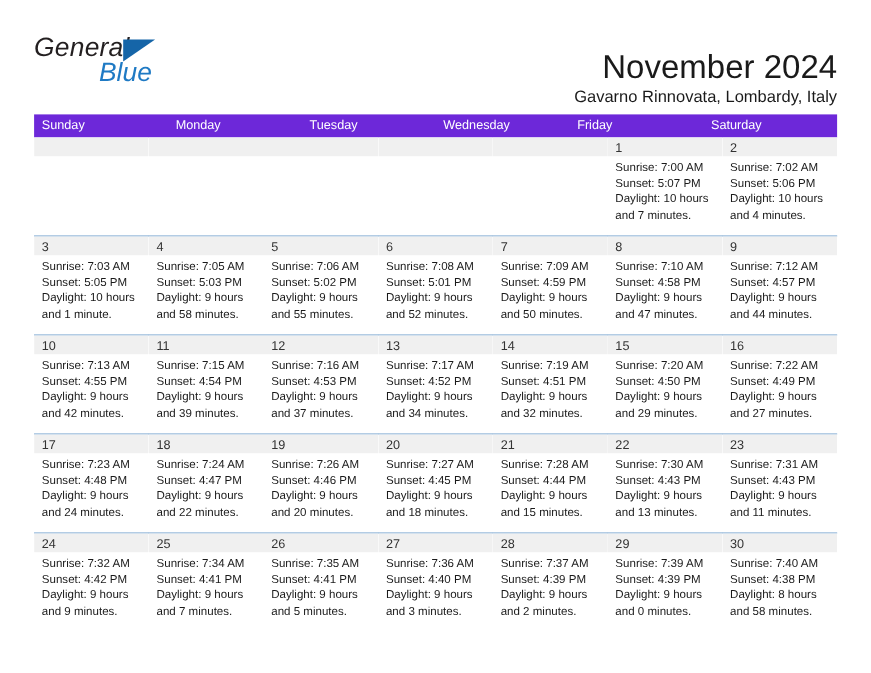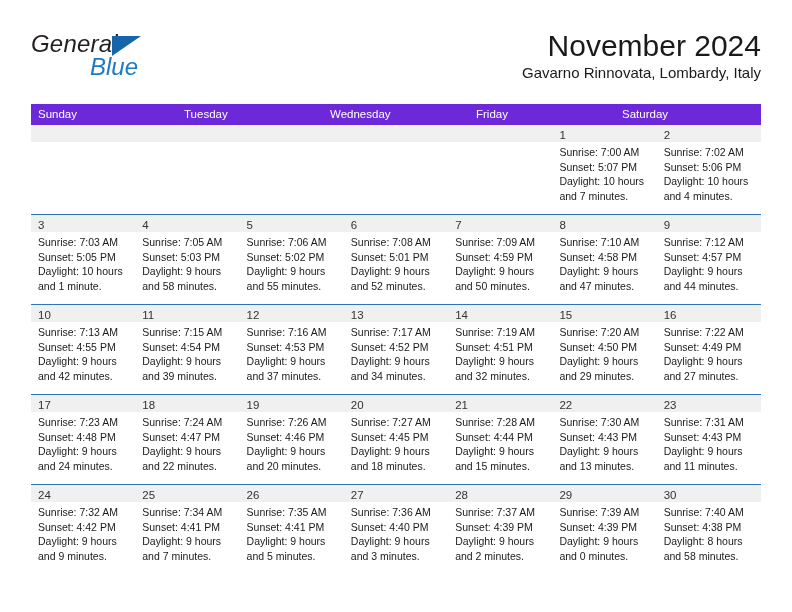--- a/index.html
+++ b/index.html
@@ -60,21 +60,21 @@
     left: 59px;
     top: 25px;
     font-size: 24px;
     color: #1f7ac4;
     font-family: "Liberation Sans", sans-serif;
   }
 
   .title-block {
     position: absolute;
     right: 0;
-    top: 0;
+    top: 16px;
     text-align: right;
   }
   .cal-title {
     font-size: 30px;
     font-weight: normal;
     color: #1a1a1a;
     line-height: 36px;
     white-space: nowrap;
   }
   .cal-subtitle {
@@ -161,20 +161,21 @@
       <div class="cal-title">November 2024</div>
       <div class="cal-subtitle">Gavarno Rinnovata, Lombardy, Italy</div>
     </div>
 
   </div>
 
   <div class="calendar">
 
     <div class="dow-row">
       <div class="dow-cell">Sunday</div>
+      <div class="dow-cell">Monday</div>
       <div class="dow-cell">Tuesday</div>
       <div class="dow-cell">Wednesday</div>
       <div class="dow-cell">Friday</div>
       <div class="dow-cell">Saturday</div>
     </div>
 
     <div id="weeks-container">
         <div class="week-row first">
           <div class="day-cell empty">
             <div class="day-num-band"><span class="day-num"></span></div>

